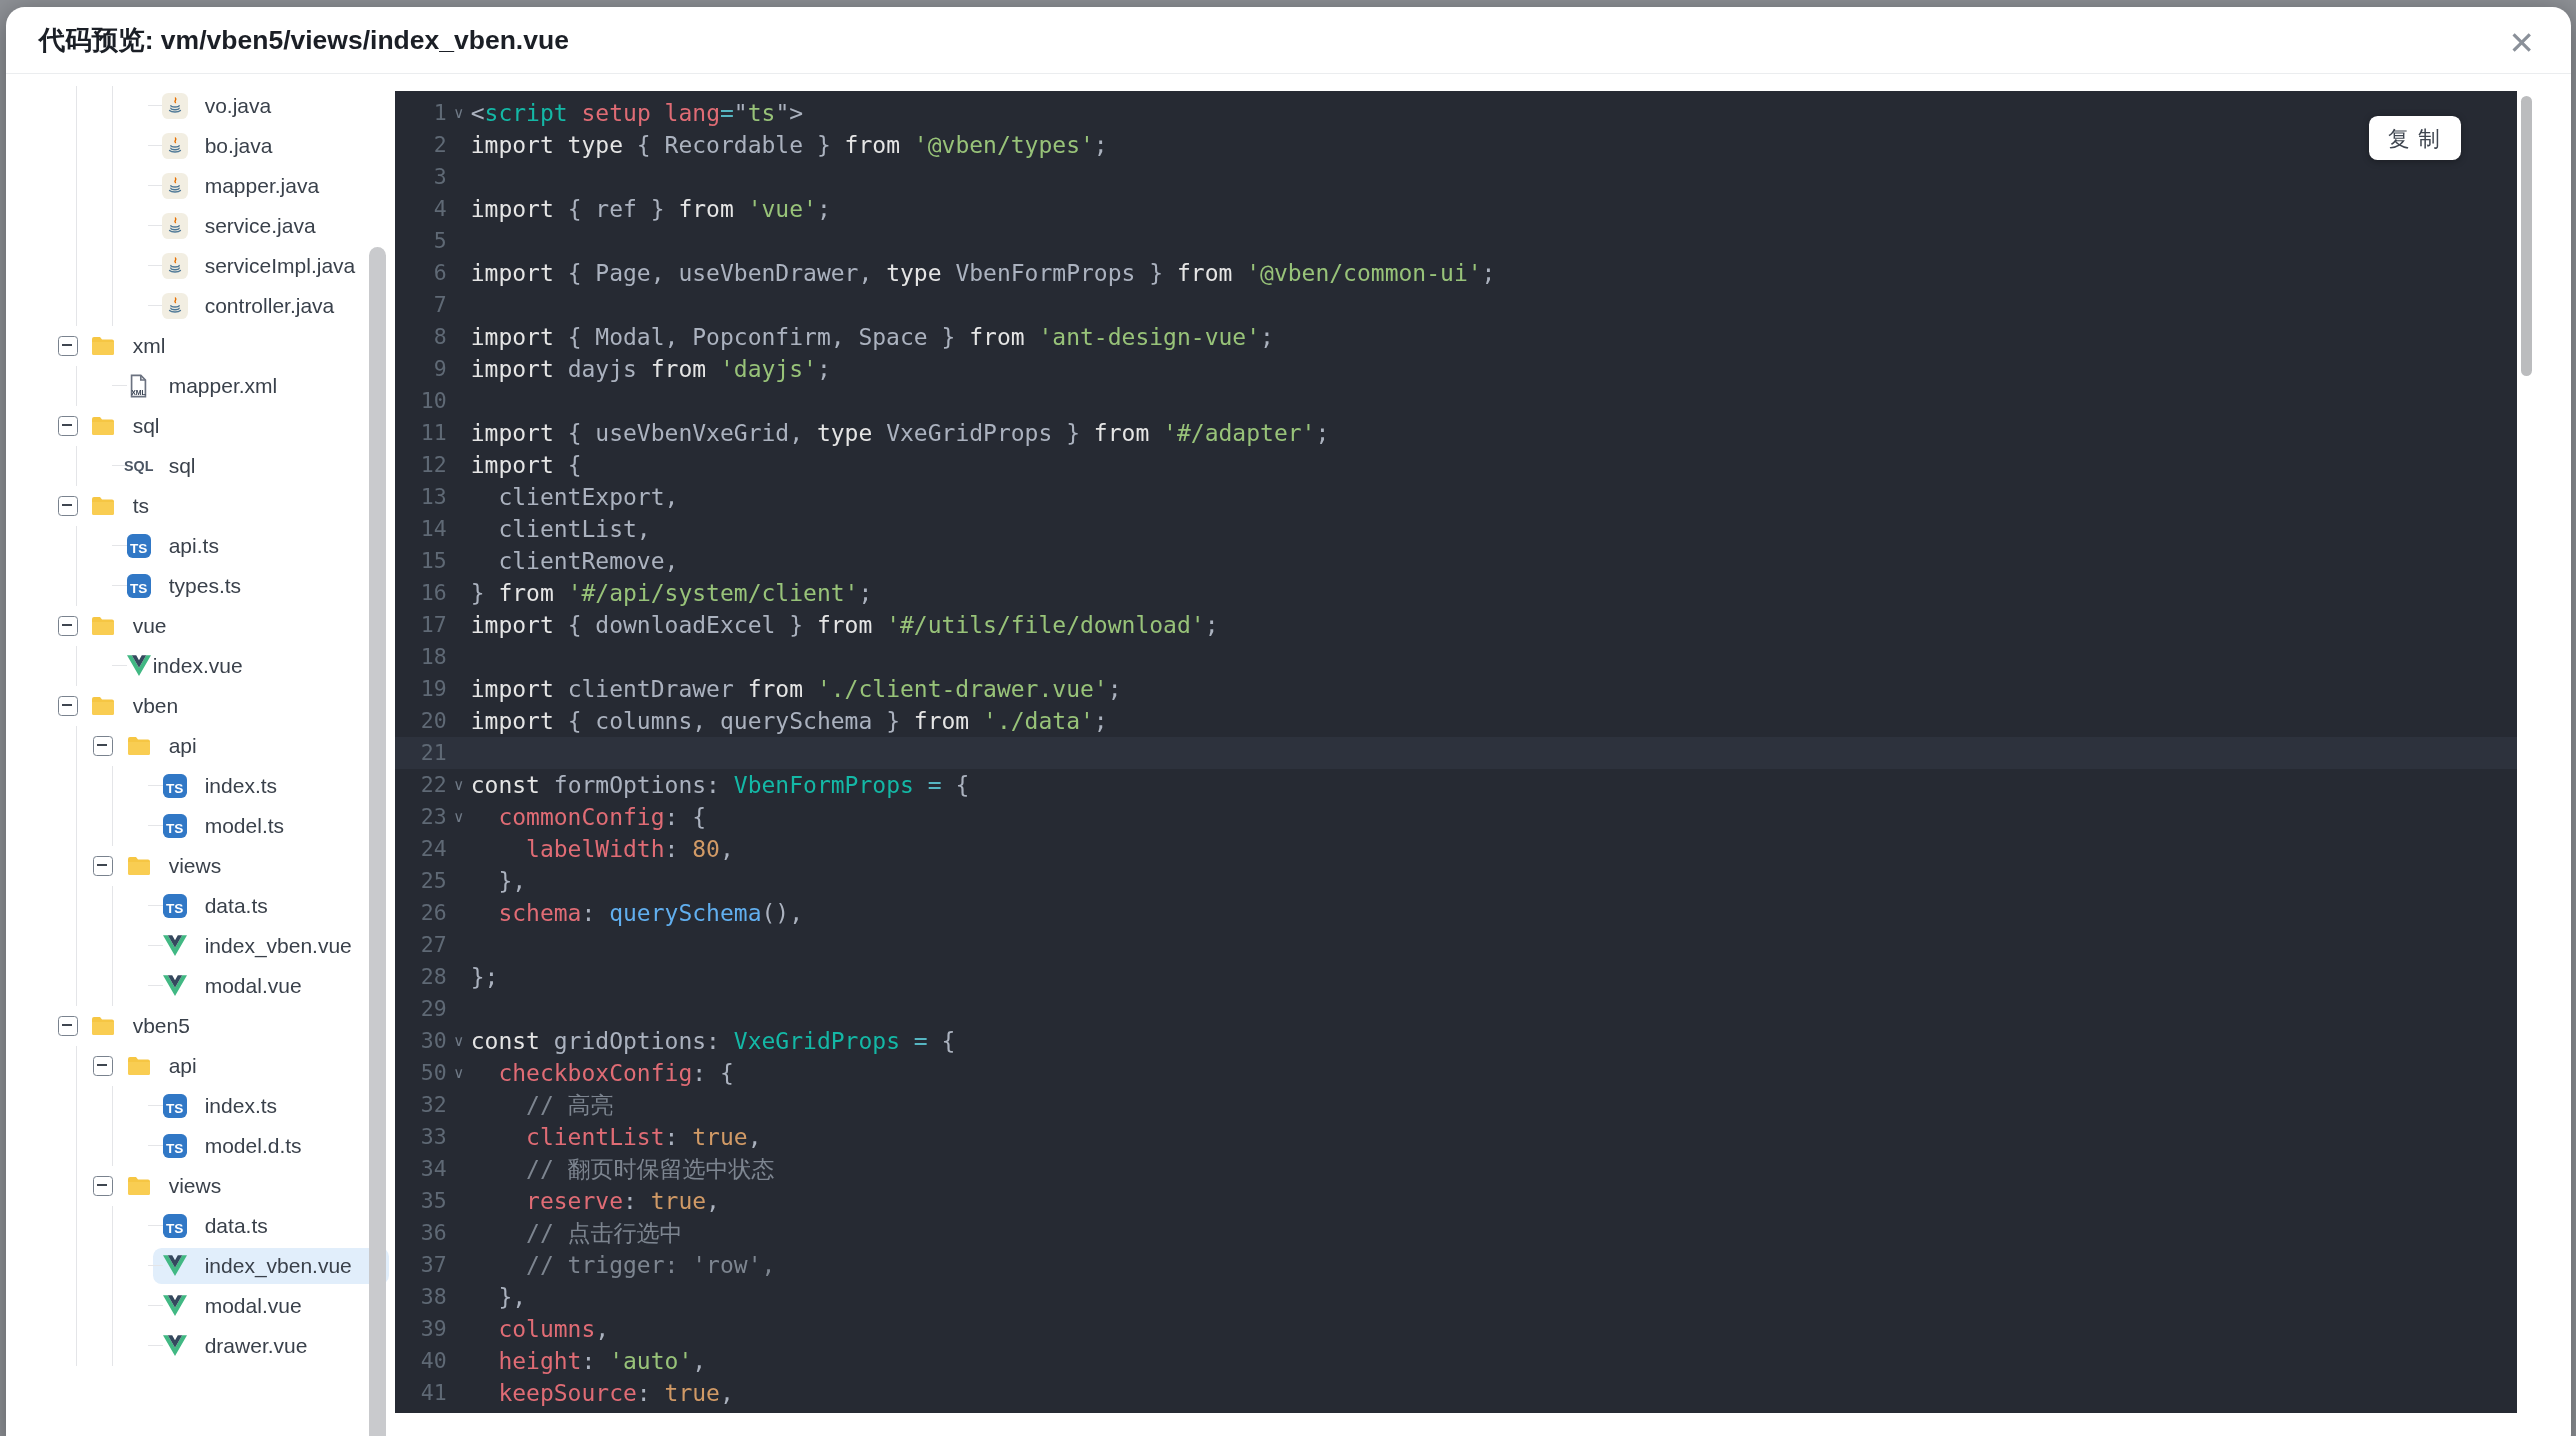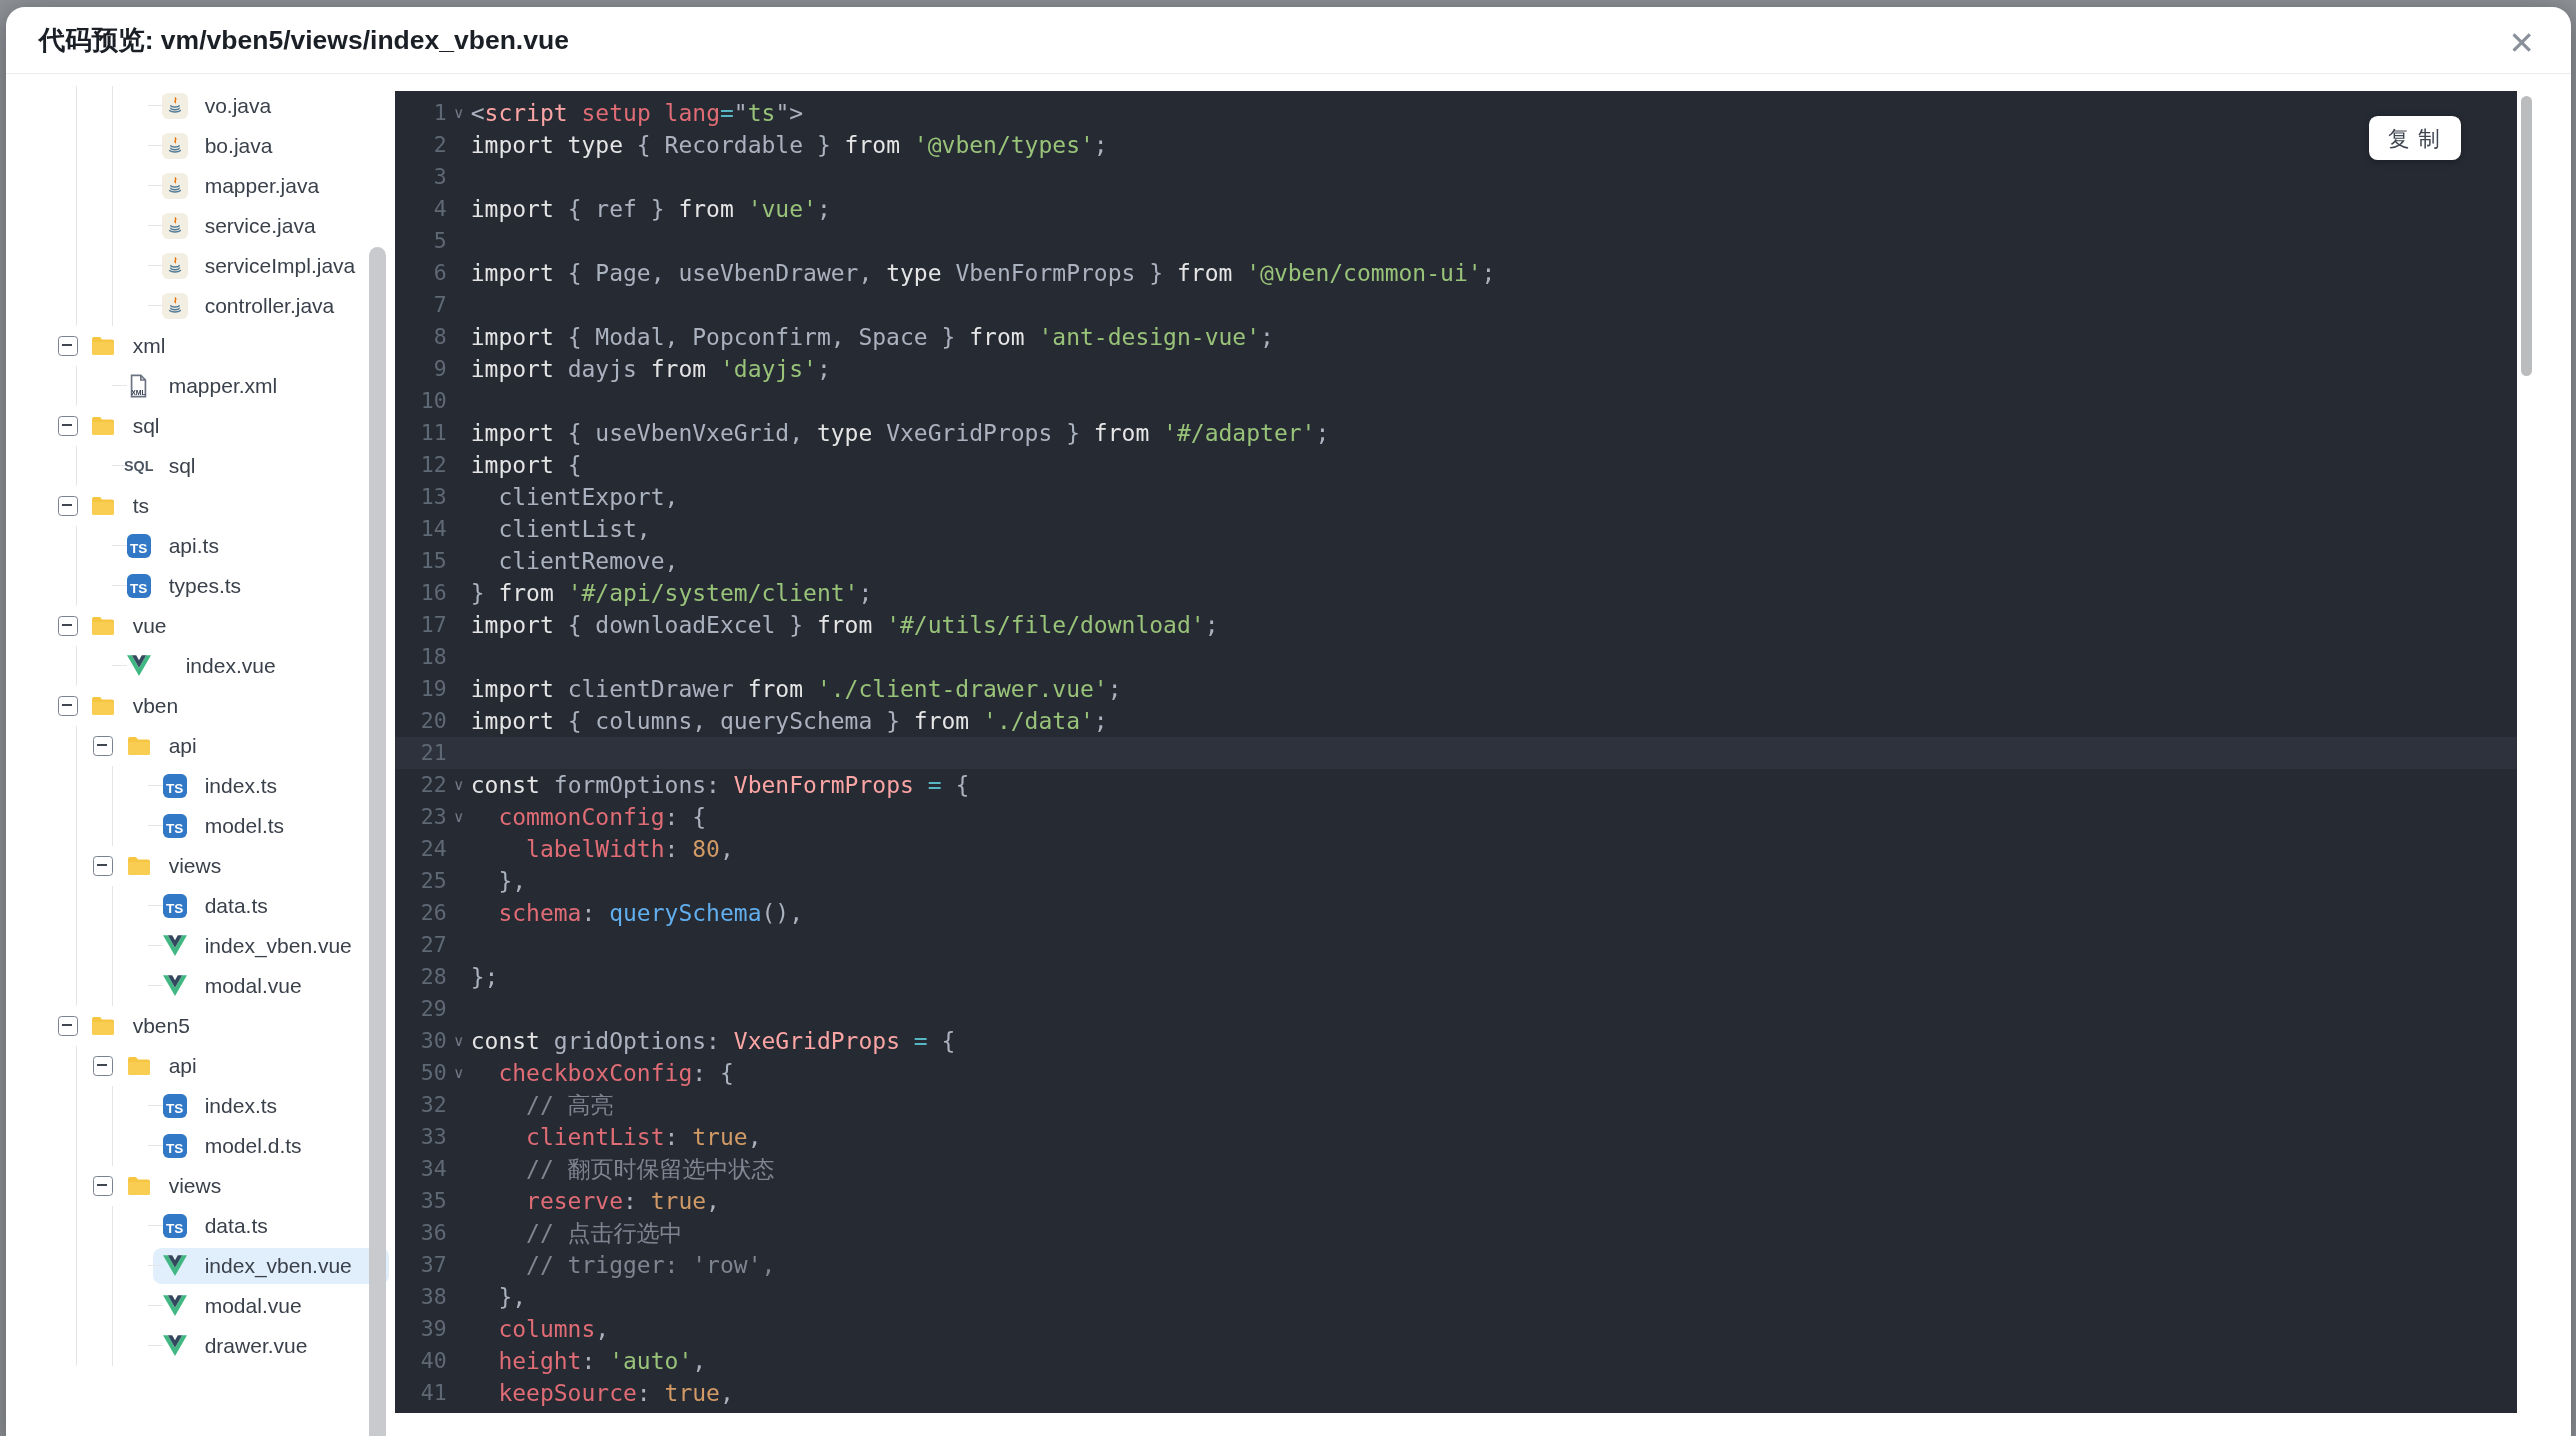--- a/index.html
+++ b/index.html
@@ -87,21 +87,21 @@
   .src{
     flex:none;font-family:"DejaVu Sans Mono","Liberation Mono",monospace;
     font-size:23px;color:#abb2bf;
   }
   
   .tk-kw{color:#e5e5e5}
   .tk-str,.tk-val{color:#98c379}
   .tk-prop,.tk-attr{color:#e06c75}
   .tk-num,.tk-bool{color:#d19a66}
   .tk-fn{color:#61afef}
-  .tk-type,.tk-tag{color:#fca5a5}
+  .tk-type,.tk-tag{color:#14b8a6}
   .tk-op{color:#56b6c2}
   .tk-plain,.tk-punc{color:#abb2bf}
   .tk-comment{color:#7d8590}
   
   .copy-btn{
     position:absolute;left:2363px;top:109px;width:92px;height:44px;
     background:#ffffff;border:none;border-radius:8.6px;cursor:pointer;
     font-size:21.5px;color:#3f4650;letter-spacing:1.4px;
     box-shadow:0 1.4px 7.2px rgba(0,0,0,.28);
     font-family:"Liberation Sans","DejaVu Sans",sans-serif;
@@ -274,21 +274,21 @@
         </div>
         <div class="tree-row">
           <div class="vguide" style="left:70px"></div>
           <div class="tick" style="left:106px"></div>
           <div class="t-icon " style="left:120px">
             <svg width="24" height="21.5" viewBox="0 0 24 21">
               <path fill="#41b883" d="M0 0h4.8L12 12.4 19.2 0H24L12 20.8z"></path>
               <path fill="#35495e" d="M4.8 0h4.4L12 4.9 14.8 0h4.4L12 12.4z"></path>
             </svg>
           </div>
-          <div class="t-label" style="left:180px">index.vue</div>
+          <div class="t-label" style="left:147px">index.vue</div>
         </div>
         <div class="tree-row">
           <div class="expander" style="left:52px"></div>
           <div class="t-icon " style="left:84px">
             <svg width="24" height="20" viewBox="0 0 24 20">
               <path d="M1 3q0-2 2-2h6l2 2.5h10q2 0 2 2V17q0 2-2 2H3q-2 0-2-2z" fill="#f6c643"></path>
               <path d="M1 6h22V17q0 2-2 2H3q-2 0-2-2z" fill="#f9cd52"></path>
             </svg>
           </div>
           <div class="t-label" style="left:127px">vben</div>

